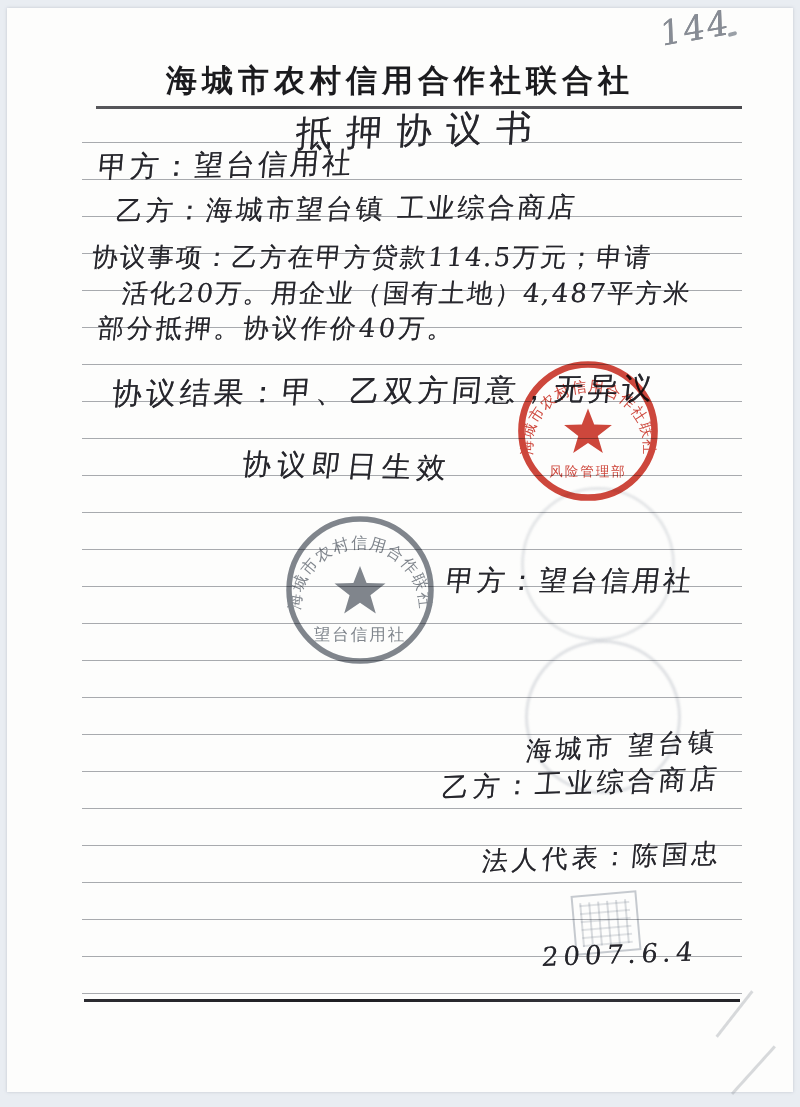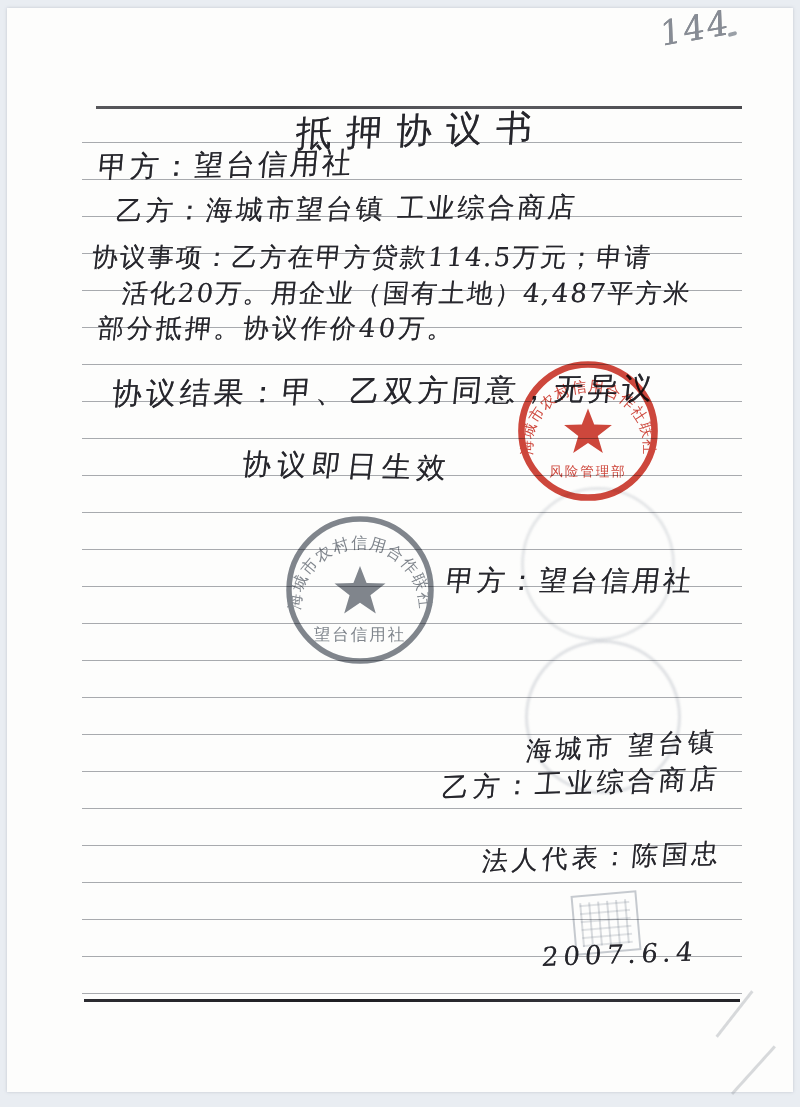--- a/index.html
+++ b/index.html
@@ -93,20 +93,21 @@
 </style>
 </head>
 <body>
 
 <div class="scan">
   <div class="paper abs" style="left:7px;top:8px;"></div>
 
   <div class="abs page-num hw">144</div>
   <div class="abs pen-dot"></div>
 
+  <div class="abs header-title">海城市农村信用合作社联合社</div>
   <div class="abs header-rule"></div>
 
   <div class="abs ruled"></div>
   <div class="abs bottom-rule"></div>
 
   <div class="abs hw doc-title">抵押协议书</div>
   <div class="abs hw l-party-a">甲方：望台信用社</div>
   <div class="abs hw l-party-b">乙方：海城市望台镇 工业综合商店</div>
   <div class="abs hw l-item1">协议事项：乙方在甲方贷款114.5万元；申请</div>
   <div class="abs hw l-item2">活化20万。用企业（国有土地）4,487平方米</div>

